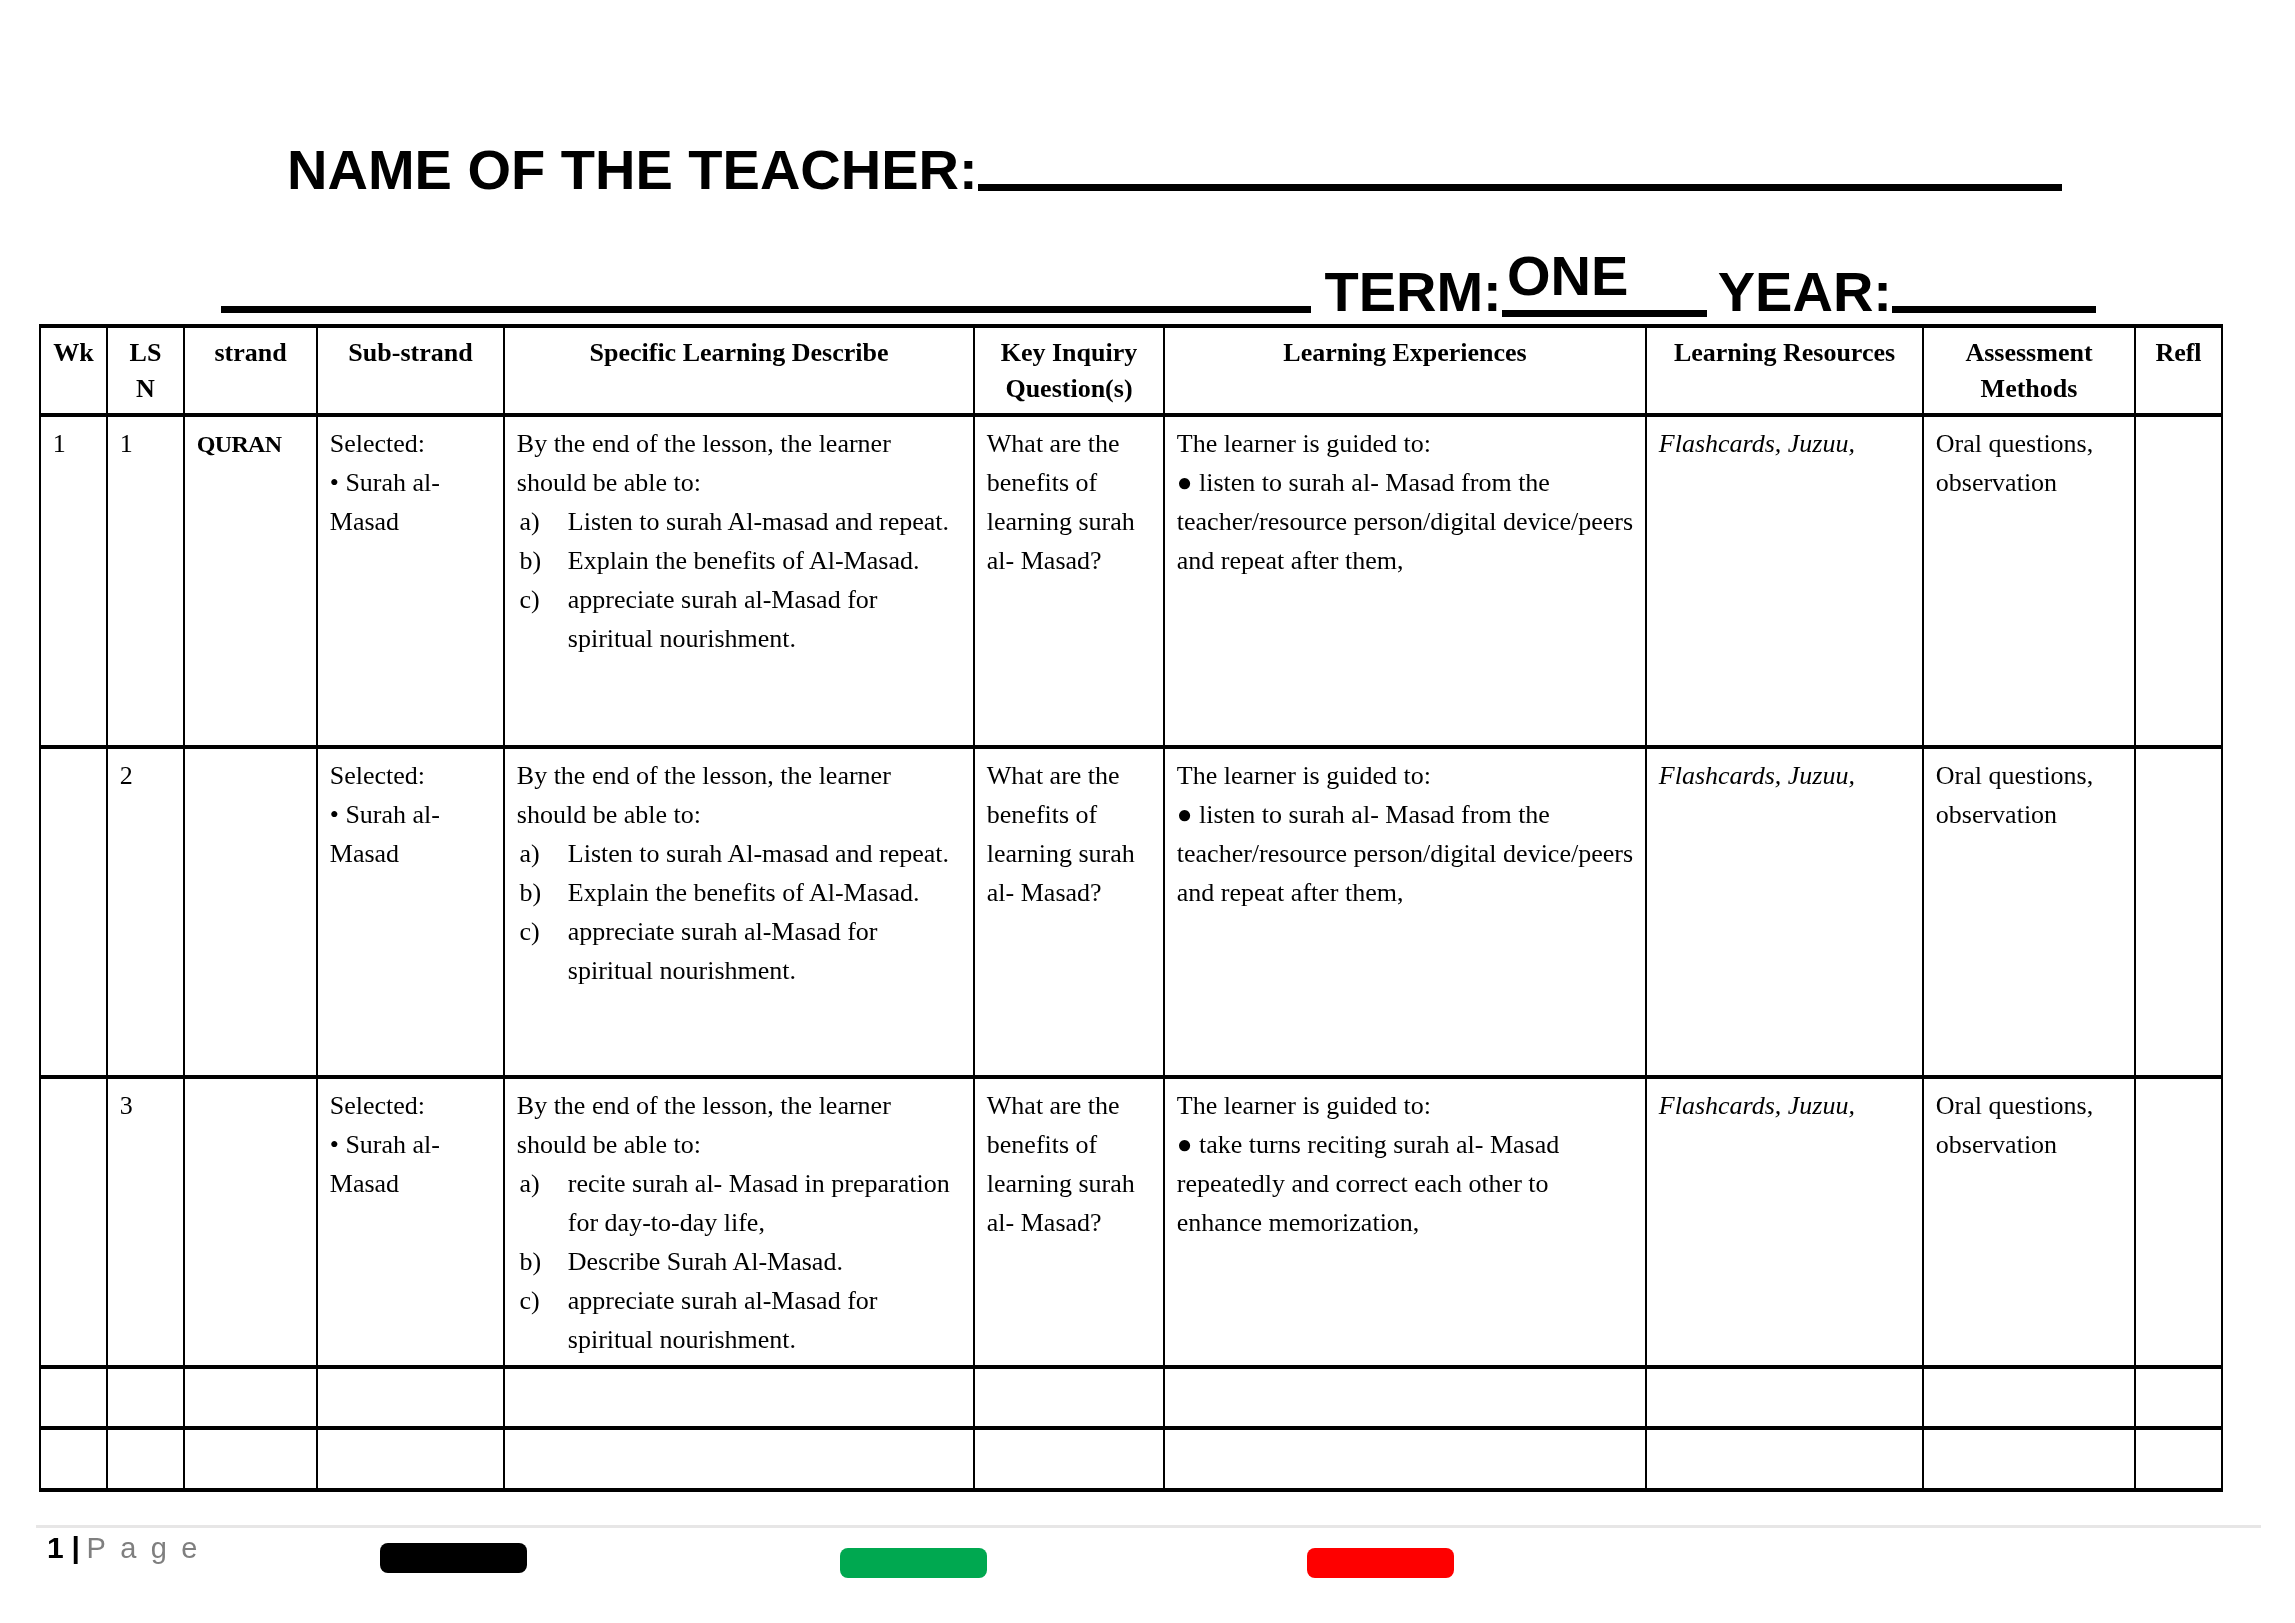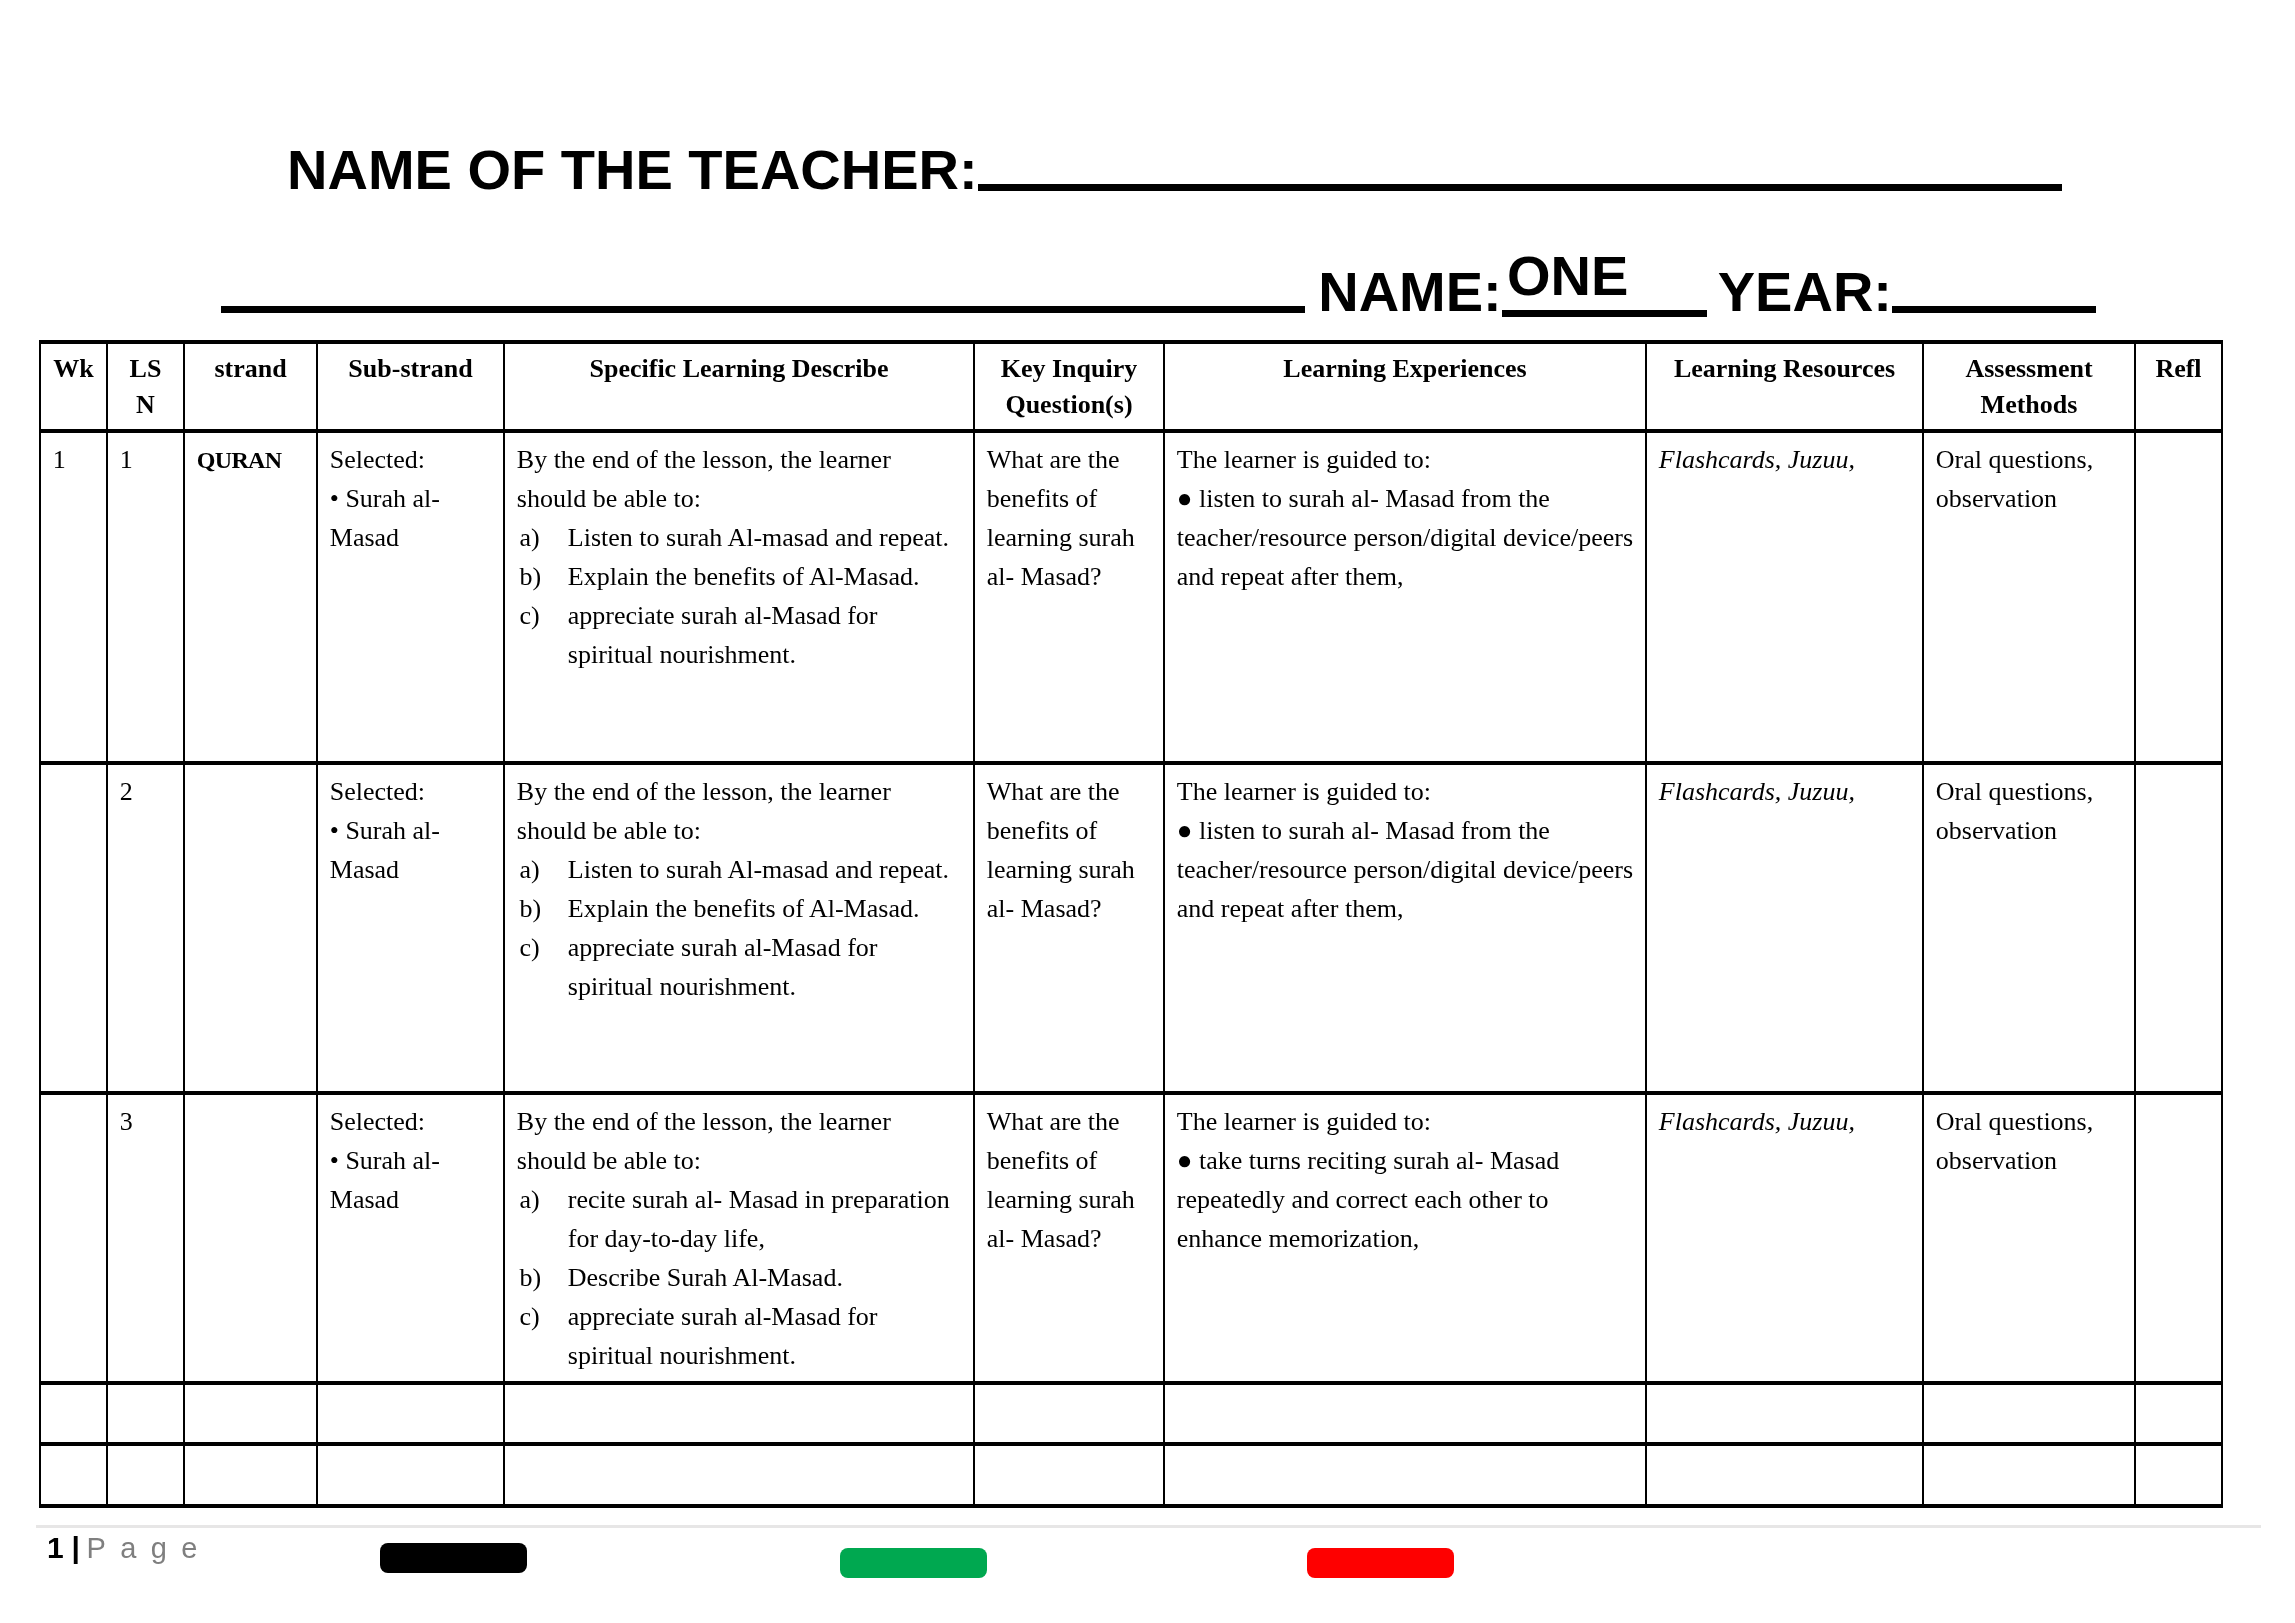--- a/index.html
+++ b/index.html
@@ -34,21 +34,21 @@
   .lbl-term{margin-left:13px;}
   .uline-value{
     border-bottom:7.2px solid #000;
     padding:0 79px 3.9px 5.2px;margin-bottom:5.2px;
   }
   .lbl-year{margin-left:10.5px;}
   .rule-year{width:204px;flex:0 0 auto;}
 
   
   table.sow{
-    position:absolute;left:39px;top:340px;
+    position:absolute;left:39px;top:324px;
     width:2184px;table-layout:fixed;
     border-collapse:collapse;
   }
   table.sow td, table.sow th{
     border:2px solid #000;
     border-top-width:4.6px;border-bottom-width:4.6px;
     vertical-align:top;
     padding:6.5px 11.8px;
     overflow:hidden;
   }
@@ -101,21 +101,21 @@
 <div class="page">
 
 
   <div class="fill-line teacher-line">
     <span>NAME OF THE TEACHER:</span>
     <span class="rule grow"></span>
   </div>
 
   <div class="fill-line school-line">
     <span class="rule grow"></span>
-    <span class="lbl-term">NAME:</span>
+    <span class="lbl-term">TERM:</span>
     <span class="uline-value">ONE</span>
     <span class="lbl-year">YEAR:</span>
     <span class="rule rule-year"></span>
   </div>
 
   <table class="sow">
     <colgroup>
       <col class="c-wk">
         <col class="c-lsn">
         <col class="c-strand">

